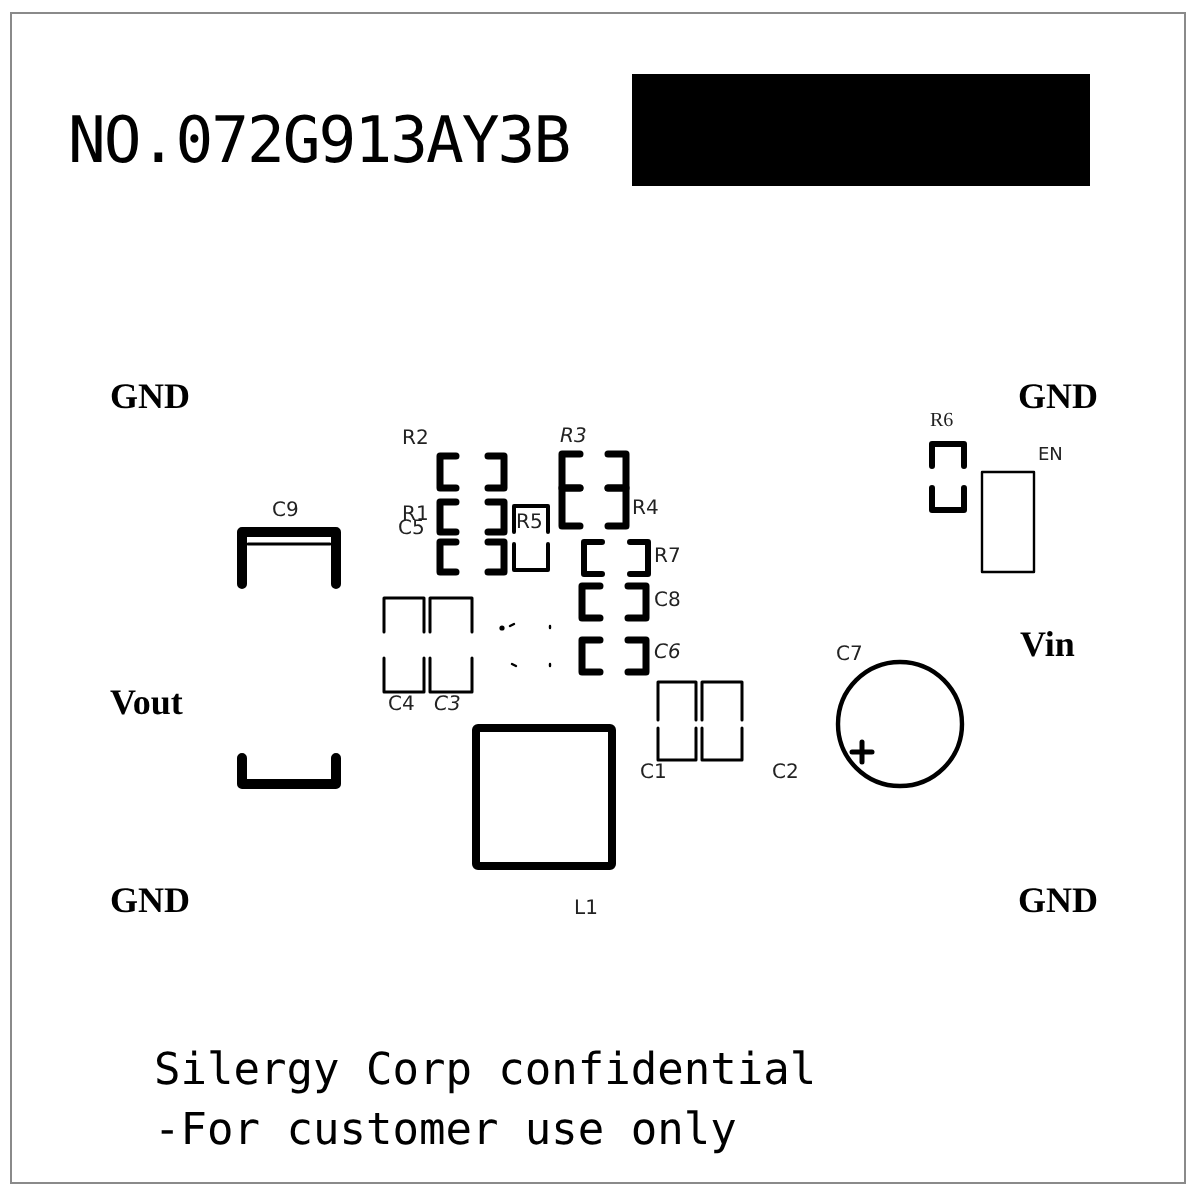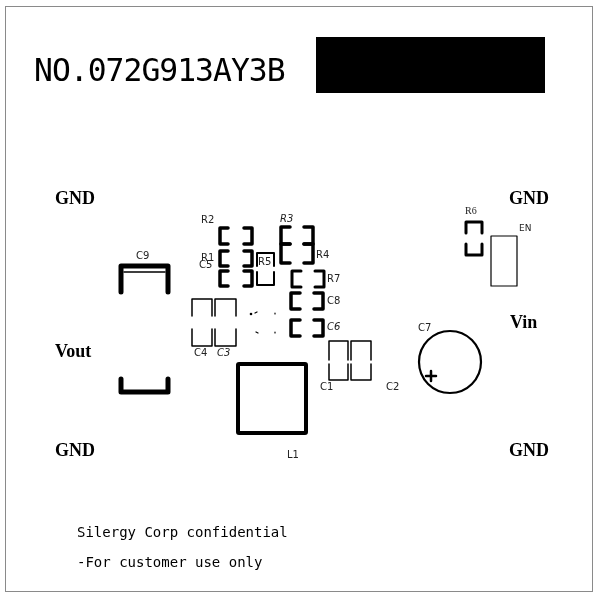--- a/index.html
+++ b/index.html
@@ -3,21 +3,21 @@
 <meta charset="utf-8">
 <style>
   html, body { margin: 0; padding: 0; background: #ffffff; }
   body { width: 600px; height: 600px; position: relative; overflow: hidden; font-family: "DejaVu Sans Mono", monospace; }
   .board { position: absolute; left: 5px; top: 6px; width: 588px; height: 586px; border: 1px solid #8a8a8a; box-sizing: border-box; background: #fff; }
   .lbl { position: absolute; color: #000; white-space: nowrap; line-height: 1; }
   .part-no { left: 34px; top: 54px; font-family: "DejaVu Sans Mono", monospace; font-size: 32px; letter-spacing: -1px; transform: scaleX(0.98); transform-origin: left top; }
   .black-box { position: absolute; left: 316px; top: 37px; width: 229px; height: 56px; background: #000; }
   .net { font-family: Liberation Serif, serif; font-size: 18px; font-weight: bold; }
   .ref { font-family: "DejaVu Sans", sans-serif; font-size: 10px; color: #222; }
-  .conf { font-family: "DejaVu Sans Mono", monospace; font-size: 14px; }
+  .conf { font-family: "DejaVu Sans Mono", monospace; font-size: 22px; }
   svg.silk { position: absolute; left: 0; top: 0; }
 </style>
 </head>
 <body>
 
 <div class="board"></div>
 
 <div class="lbl part-no">NO.072G913AY3B</div>
 <div class="black-box"></div>
 

